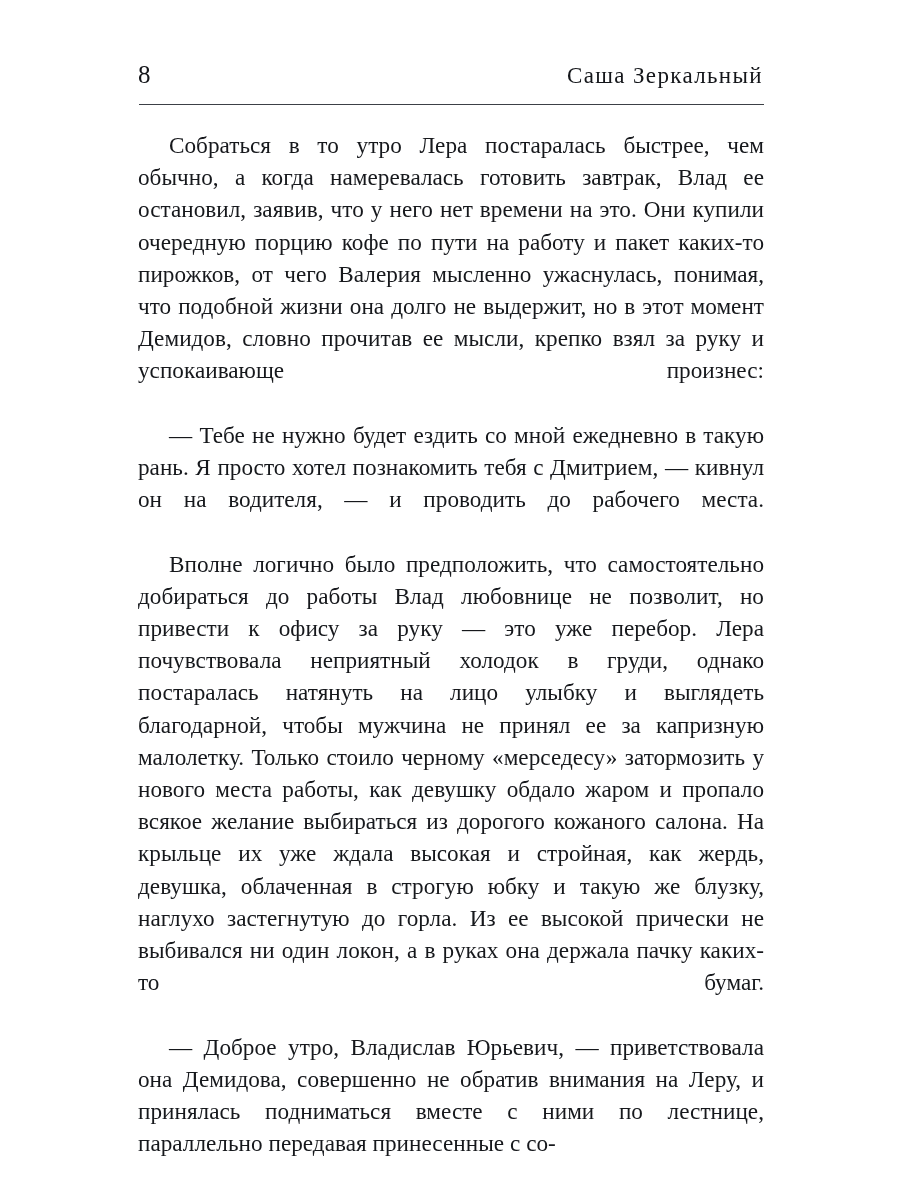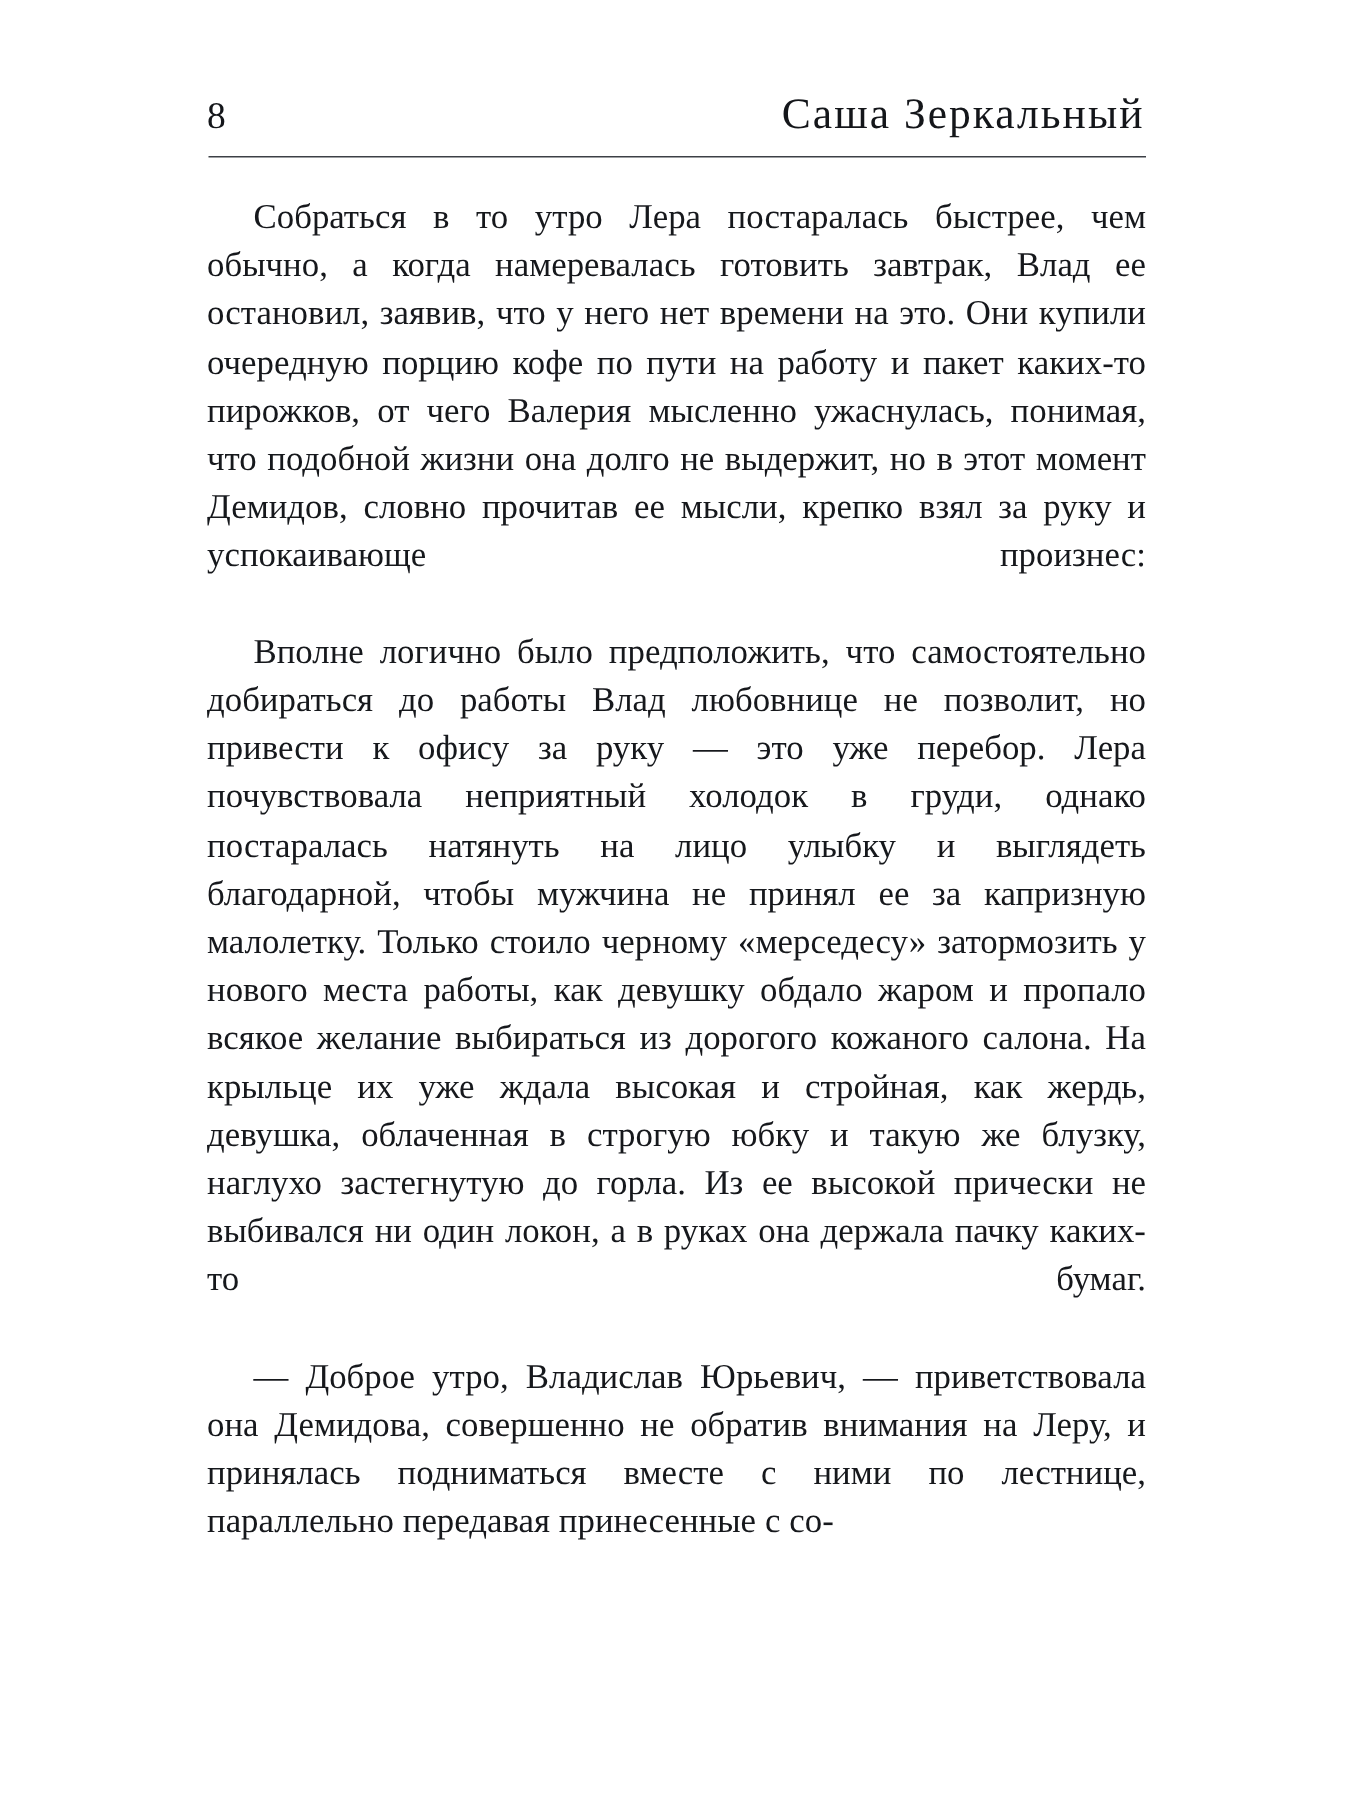--- a/index.html
+++ b/index.html
@@ -34,21 +34,21 @@
     align-items: baseline;
     justify-content: space-between;
   }
   .folio {
     font-size: 25px;
     line-height: 1;
     color: #14161a;
     letter-spacing: 0.2px;
   }
   .head-title {
-    font-size: 29px;
+    font-size: 23px;
     line-height: 1;
     color: #14161a;
     letter-spacing: 1.35px;
     white-space: nowrap;
   }
   .head-rule {
     position: absolute;
     left: 139px;
     top: 104px;
     width: 625px;
@@ -99,20 +99,21 @@
     <span class="head-title">Саша Зеркальный</span>
   </div>
 
   <div class="head-rule"></div>
 
   <div class="textblock">
 
 
     <p class="para">Собраться в то утро Лера постаралась быстрее, чем обычно, а когда намеревалась готовить завтрак, Влад ее остановил, заявив, что у него нет времени на это. Они купили очередную порцию кофе по пути на рабо­ту и пакет каких-то пирожков, от чего Валерия мыс­ленно ужаснулась, понимая, что подобной жизни она долго не выдержит, но в этот момент Демидов, словно прочитав ее мысли, крепко взял за руку и успокаиваю­ще произнес:</p>
 
+    <p class="para">— Тебе не нужно будет ездить со мной ежедневно в такую рань. Я просто хотел познакомить тебя с Дми­трием, — кивнул он на водителя, — и проводить до ра­бочего места.</p>
 
     <p class="para">Вполне логично было предположить, что самостоя­тельно добираться до работы Влад любовнице не по­зволит, но привести к офису за руку — это уже перебор. Лера почувствовала неприятный холодок в груди, од­нако постаралась натянуть на лицо улыбку и выглядеть благодарной, чтобы мужчина не принял ее за капри­зную малолетку. Только стоило черному «мерседесу» за­тормозить у нового места работы, как девушку обдало жаром и пропало всякое желание выбираться из доро­гого кожаного салона. На крыльце их уже ждала высо­кая и стройная, как жердь, девушка, облаченная в стро­гую юбку и такую же блузку, наглухо застегнутую до горла. Из ее высокой прически не выбивался ни один локон, а в руках она держала пачку каких-то бумаг.</p>
 
     <p class="para nostretch">— Доброе утро, Владислав Юрьевич, — приветство­вала она Демидова, совершенно не обратив внимания на Леру, и принялась подниматься вместе с ними по лестнице, параллельно передавая принесенные с со-</p>
 
   </div>
 
 </div>
 
 </body></html>

